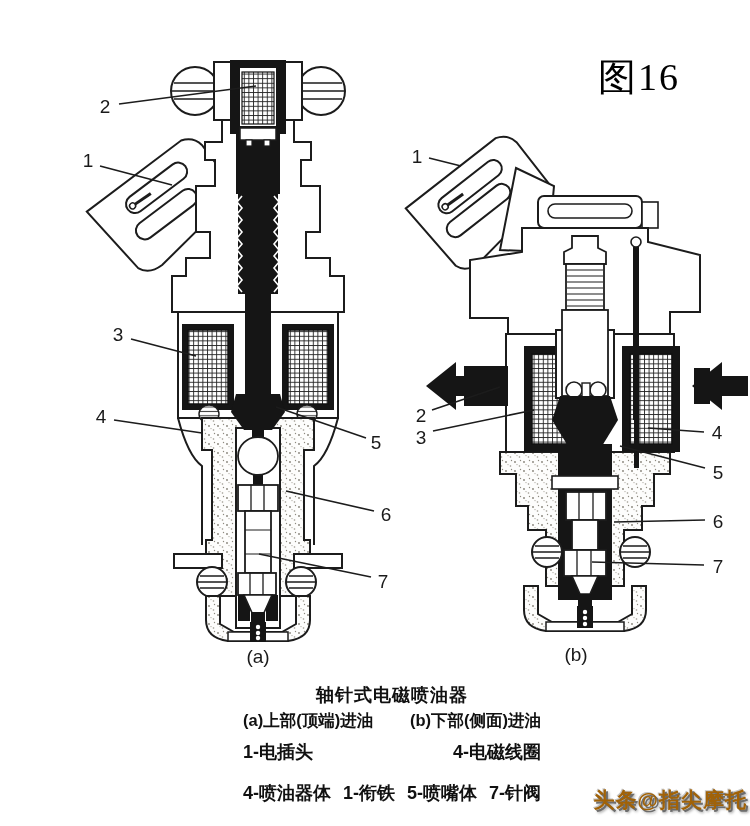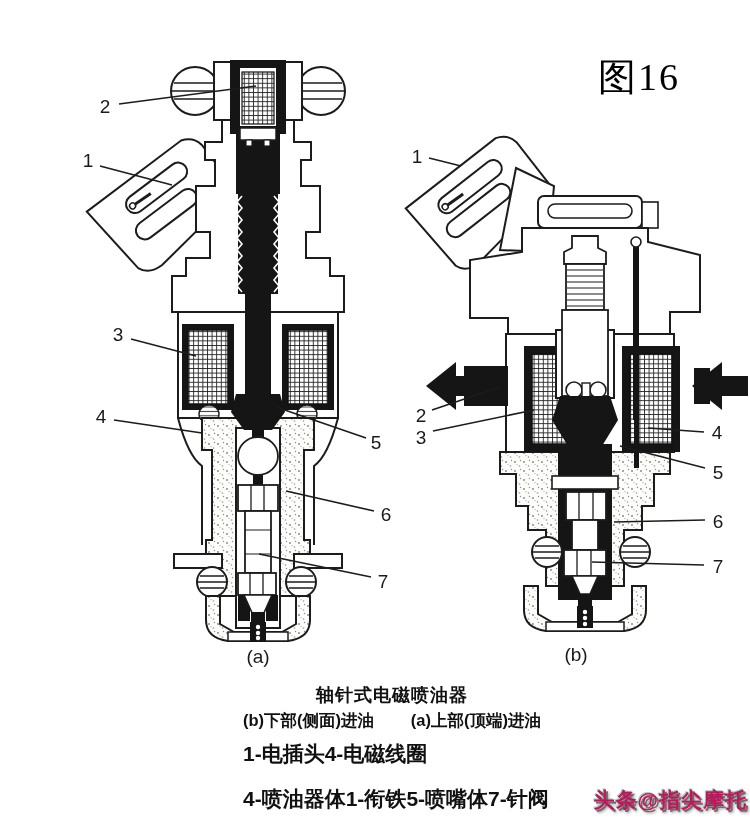--- a/index.html
+++ b/index.html
@@ -8,25 +8,25 @@
   .page svg{position:absolute;left:0;top:0;}
   .callout{position:absolute;transform:translate(-50%,-50%);
            font-size:19px;color:#1a1a1a;line-height:1;}
   .subcap{position:absolute;transform:translate(-50%,-50%);font-size:19px;color:#1a1a1a;}
   .fig-label{position:absolute;left:598px;top:52px;width:150px;
              font-family:"Liberation Serif",serif;font-size:38px;letter-spacing:2px;color:#000;}
   .caption-block{position:absolute;left:243px;top:683px;width:298px;}
   .cap-title{font-size:18px;font-weight:700;text-align:center;letter-spacing:1px;white-space:nowrap;}
   .cap-sub{margin-top:3px;display:flex;justify-content:space-between;
            font-size:16.5px;font-weight:700;white-space:nowrap;}
-  .cap-row{margin-top:8px;display:flex;
-           font-size:21px;font-weight:700;white-space:nowrap;}
+  .cap-row{margin-top:8px;display:flex;justify-content:space-between;
+           font-size:18px;font-weight:700;white-space:nowrap;}
   .cap-row:last-child{margin-top:17px;}
   .watermark{position:absolute;right:3px;top:786px;font-size:21px;font-weight:700;
-             color:#be185d;letter-spacing:1px;white-space:nowrap;
+             color:#a16207;letter-spacing:1px;white-space:nowrap;
              text-shadow:2px 2px 0 #6d6d6d, 3px 3px 3px #9a9a9a, -1px -1px 0 #c4c4c4;}
 </style>
 </head>
 <body>
 
 <div class="page">
 
 <svg width="750" height="826" viewBox="0 0 750 826">
   <defs>
     <pattern id="xh" width="4.6" height="4.6" patternUnits="userSpaceOnUse">
@@ -236,22 +236,22 @@
 <div class="callout" style="left:718px;top:472px">5</div>
 <div class="callout" style="left:718px;top:521px">6</div>
 <div class="callout" style="left:718px;top:566px">7</div>
 
 <div class="subcap" style="left:258px;top:657px">(a)</div>
 <div class="subcap" style="left:576px;top:655px">(b)</div>
 
 <div class="caption-block">
   <div class="cap-title">轴针式电磁喷油器</div>
   <div class="cap-sub">
+    <span>(a)上部(顶端)进油</span>
     <span>(b)下部(侧面)进油</span>
-    <span>(a)上部(顶端)进油</span>
   </div>
   <div class="cap-row">
         <span>1-电插头</span>
         <span>4-电磁线圈</span>
       </div>
   <div class="cap-row">
         <span>4-喷油器体</span>
         <span>1-衔铁</span>
         <span>5-喷嘴体</span>
         <span>7-针阀</span>

